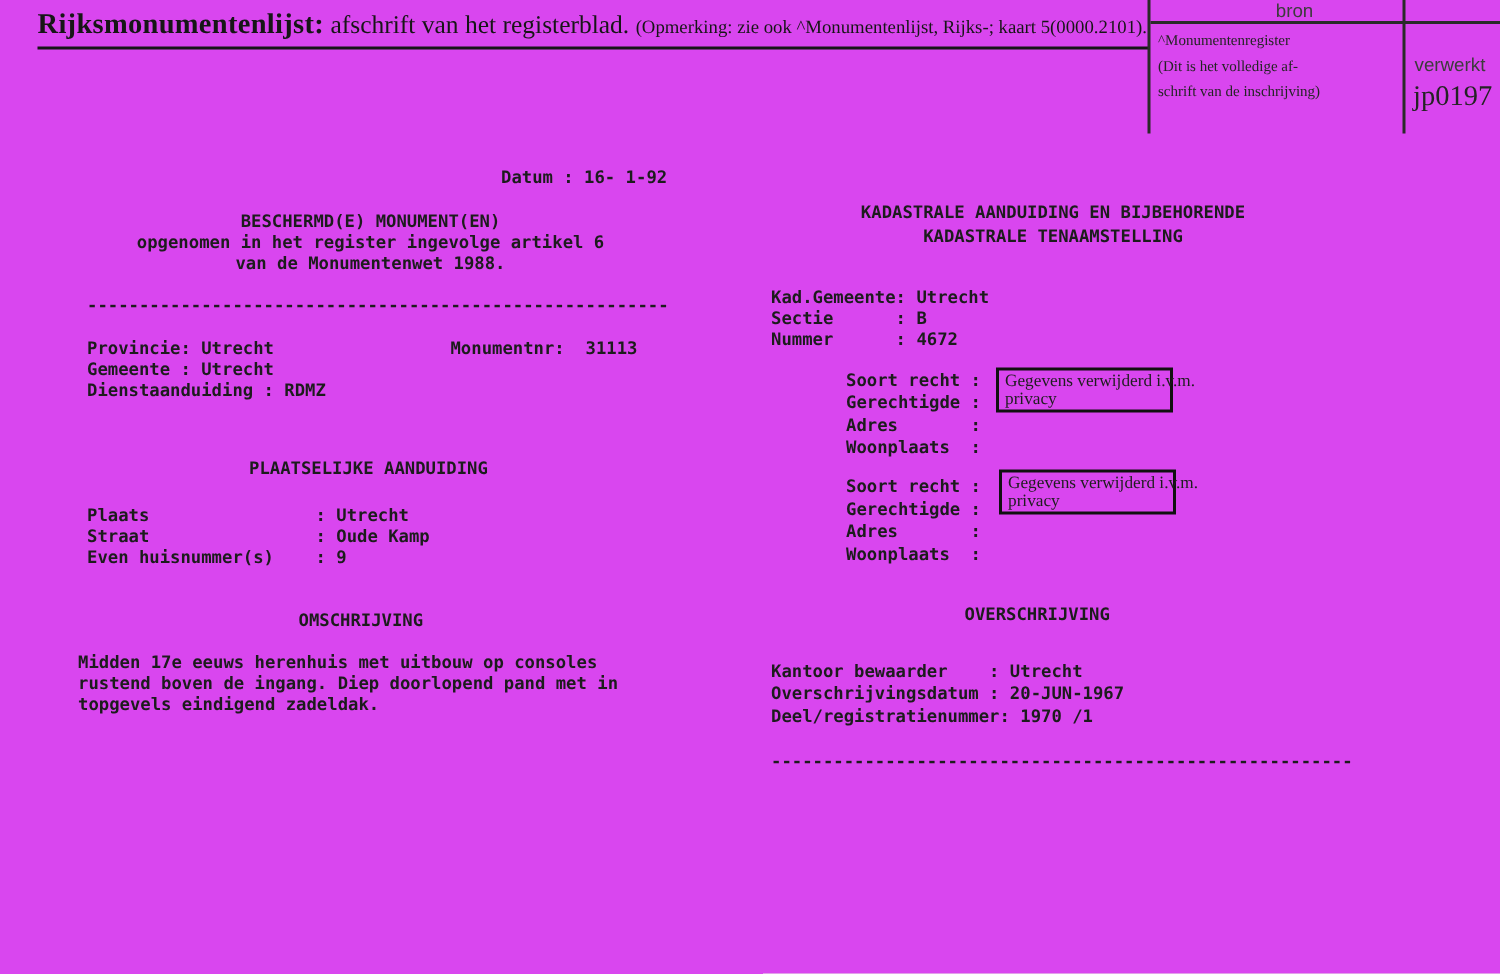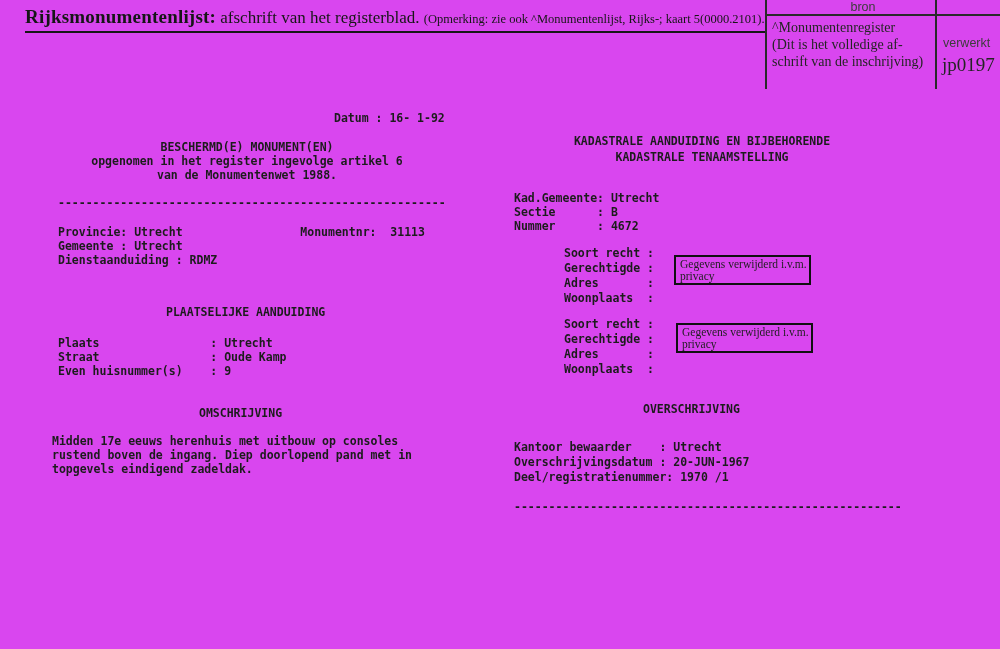--- a/index.html
+++ b/index.html
@@ -30,41 +30,41 @@
   .stamp-hline{position:absolute;left:0;right:0;top:14px;height:2px;background:#2a2a2a;}
   .stamp-vline{position:absolute;left:168px;top:0;width:2px;height:89px;background:#2a2a2a;}
   .stamp-h{
     position:absolute;top:0;
     font-family:"Liberation Sans",sans-serif;font-size:12.5px;color:#3c3c3c;
   }
   .stamp-h1{left:0;width:192px;text-align:center;}
   .stamp-h2{left:176px;margin-top:36px;}
   .stamp-note{
     position:absolute;left:5px;top:19px;margin:0;
-    font-family:"Liberation Serif",serif;font-size:14px;line-height:17px;
+    font-family:"Liberation Serif",serif;font-size:10px;line-height:17px;
     color:#242424;white-space:pre;
   }
   .stamp-code{
     position:absolute;left:175px;top:54px;
     font-family:"Liberation Serif",serif;font-size:19px;color:#242424;
   }
   
   .mono{
     position:absolute;margin:16px;
     font-family:"DejaVu Sans Mono",monospace;
     font-size:11.5px;line-height:14px;
     font-weight:bold;color:#1c1c1c;
     white-space:pre;
   }
   .center{text-align:center;}
   .lh15{line-height:15px;}
   
   .privacy-box{
-    position:absolute;margin:12px;box-sizing:border-box;
-    width:137px;height:30px;
+    position:absolute;margin:2px;box-sizing:border-box;
+    width:118px;height:30px;
     border:2px solid #101010;
     padding:1px 4px 0 4px;
     font-family:"Liberation Serif",serif;font-size:11.5px;line-height:12px;
     color:#1e1e1e;white-space:pre;
   }
 </style>
 </head>
 <body>
 
 <div class="page">

